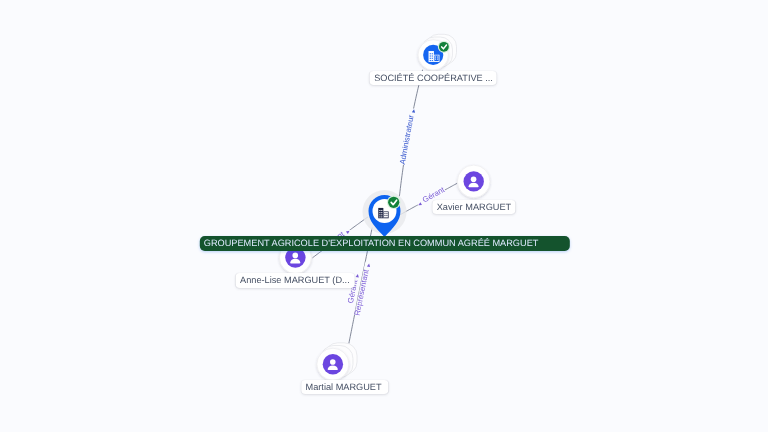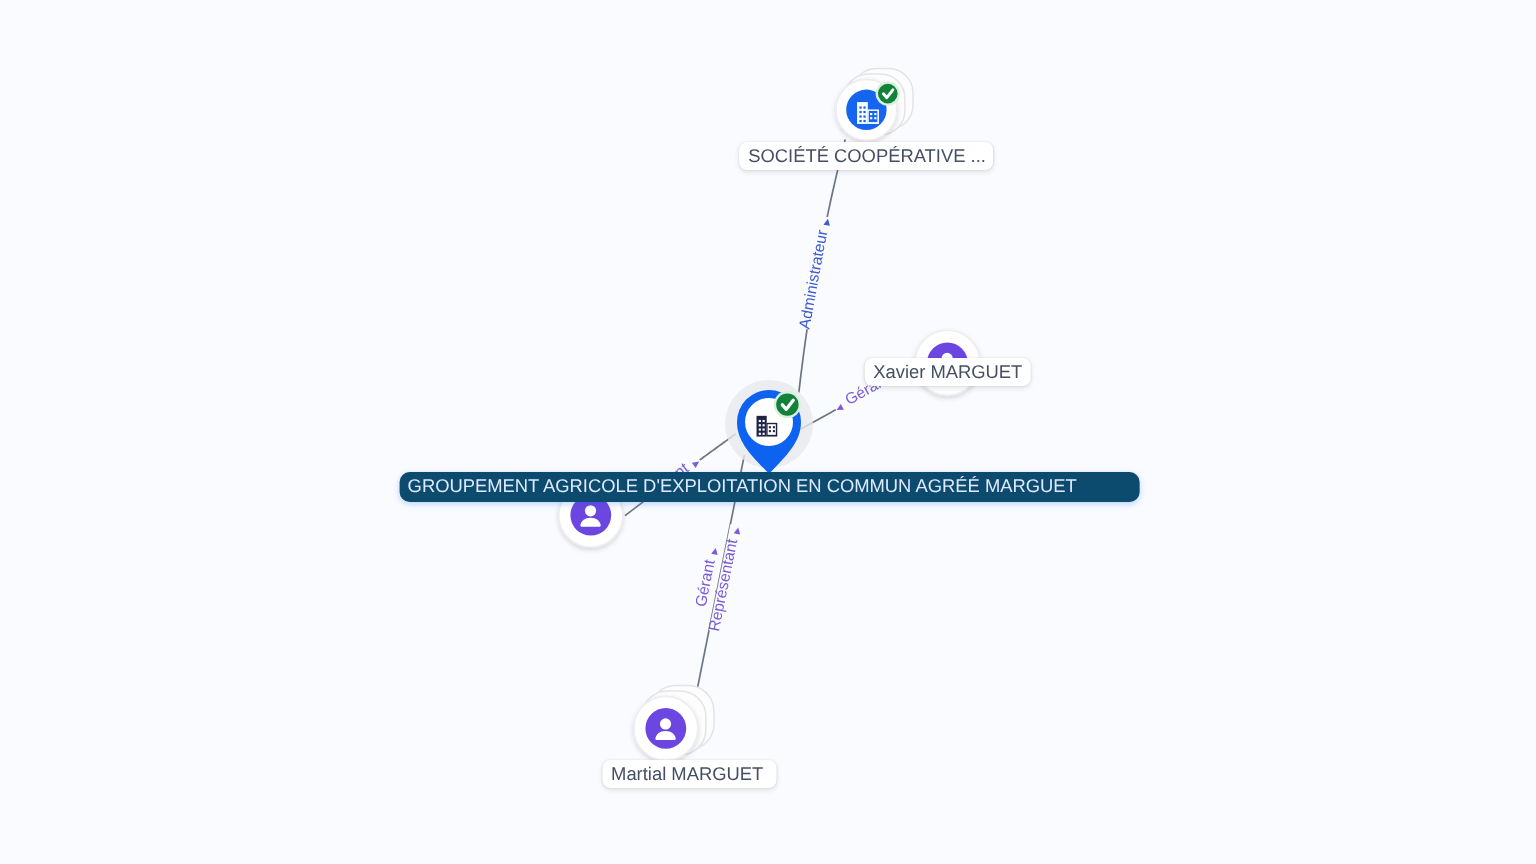--- a/index.html
+++ b/index.html
@@ -9,21 +9,21 @@
        -moz-osx-font-smoothing:grayscale;
        text-rendering:geometricPrecision;}
 
   #stage{position:relative;width:768px;height:432px;background:#fafbfe;overflow:hidden;}
   #edges,#nodesvg{position:absolute;left:0;top:0;width:768px;height:432px;}
   #labels,#elabels{position:absolute;left:0;top:0;width:768px;height:432px;}
   .nlabel{position:absolute;background:#fff;border-radius:4px;filter:opacity(1);
           color:#454f63;white-space:nowrap;font-size:9.2px;line-height:14.4px;
           height:14.4px;padding:0 4.4px;transform:translate(-50%,0);
           box-shadow:0 1px 2.5px rgba(70,75,95,.16),0 0 1px rgba(70,75,95,.12);}
-  .nlabel.sel{background:#0c4a6e;color:#dfeaff;border-radius:5px;
+  .nlabel.sel{background:#14532d;color:#dfeaff;border-radius:5px;
           height:15.6px;line-height:15.6px;
           box-shadow:0 1px 3px rgba(13,99,240,.28);}
   .elabel{position:absolute;font-size:7.8px;line-height:6.4px;white-space:nowrap;filter:opacity(1);
           transform-origin:50% 50%;background:#fafbfe;}
   .elabel .earrow{font-size:5.6px;letter-spacing:0;display:inline-block;
           transform:rotate(90deg);margin-left:1.2px;vertical-align:0.3px;}
   .elabel .earrow.pre{transform:rotate(-90deg);margin-left:0;margin-right:1.2px;}
 </style>
 </head>
 <body>
@@ -136,16 +136,17 @@
         <circle cx="332.9" cy="364.2" r="10.2" fill="#6c46e0"></circle>
         <g transform="translate(322.7,354) scale(0.85)">
           <circle cx="11.85" cy="9.4" r="3.3" fill="#fff"></circle>
           <path fill="#fff" d="M11.85 13.5 c-3.4 0-5.5 1.9-5.97 4.25 -0.12 0.62 0.25 1.05 0.85 1.05 h10.24 c0.6 0 0.97-0.43 0.85-1.05 C17.35 15.4 15.25 13.5 11.85 13.5 z"></path>
         </g>
       </g>
     </svg>
   <div id="labels">
       <div class="nlabel" style="left: 433.2px; top: 70.9px; width: 118.1px;">SOCIÉTÉ COOPÉRATIVE ...</div>
       <div class="nlabel sel" style="left: 384.6px; top: 235.9px; width: 361.6px;">GROUPEMENT AGRICOLE D'EXPLOITATION EN COMMUN AGRÉÉ MARGUET</div>
-      <div class="nlabel" style="left: 473.9px; top: 179px; width: 74.5px;">Xavier MARGUET</div>
+      <div class="nlabel" style="left: 473.9px; top: 200px; width: 74.5px;">Xavier MARGUET</div>
+      <div class="nlabel" style="left: 295px; top: 273.2px; width: 109.8px;">Anne-Lise MARGUET (D...</div>
       <div class="nlabel" style="left: 332.9px; top: 379.8px; width: 78.7px; margin-left: 12px;">Martial MARGUET</div>
     </div>
 </div>
 
 </body></html>

